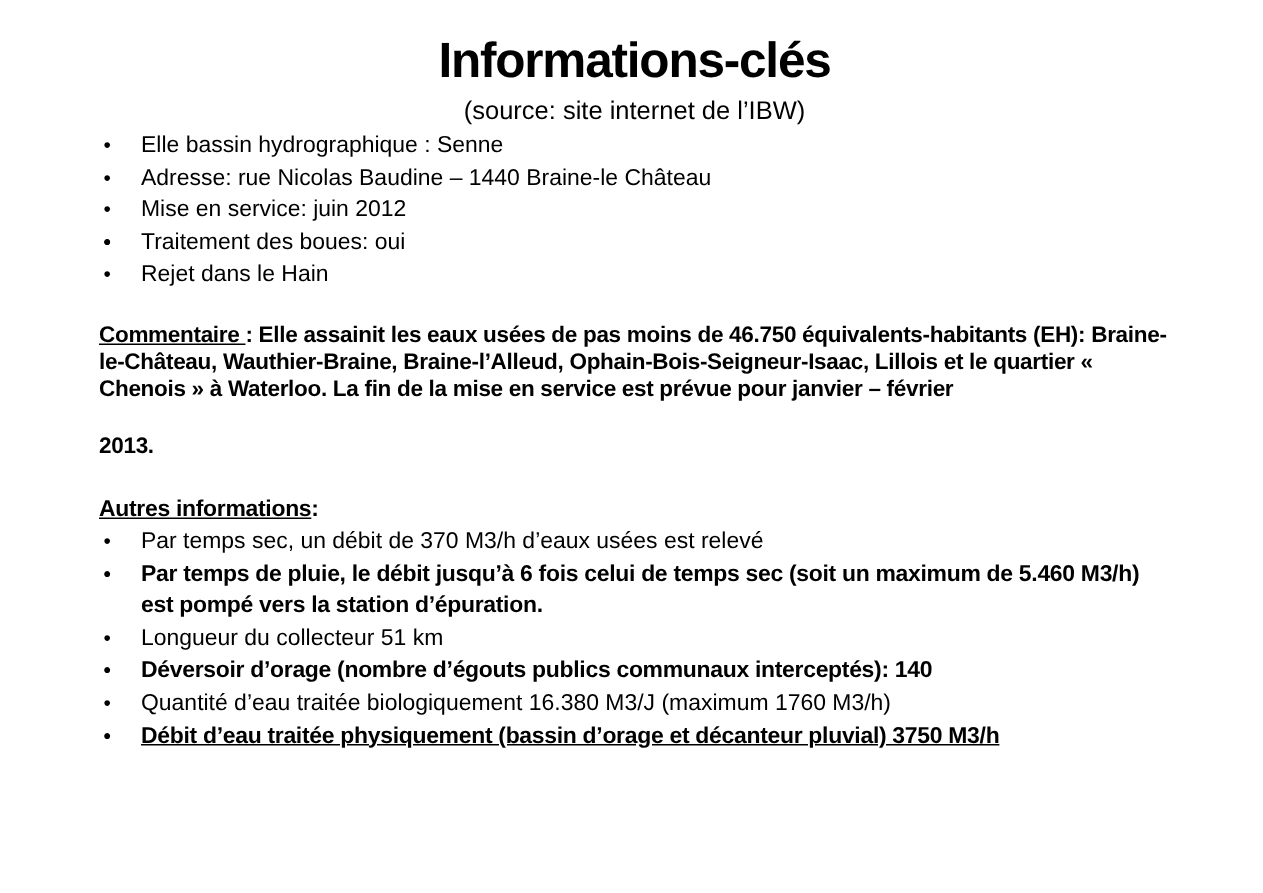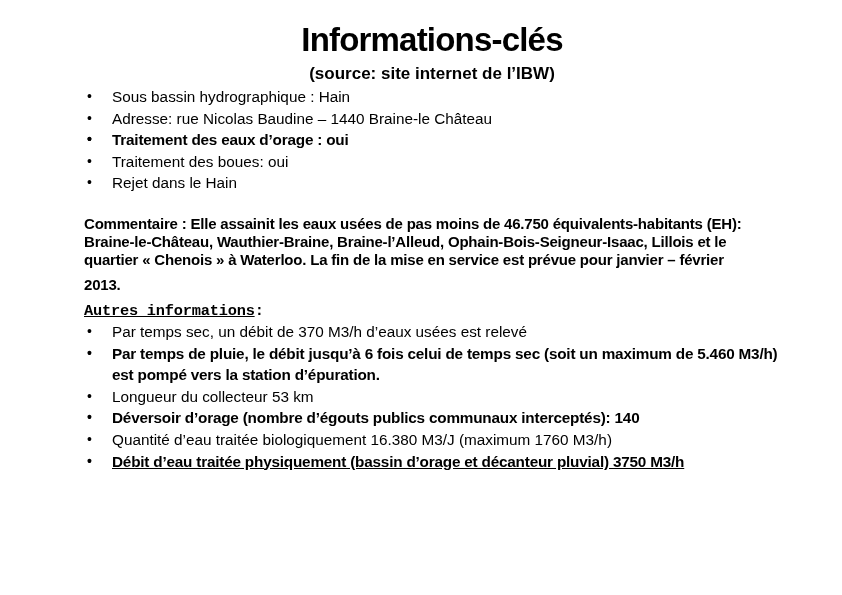--- a/index.html
+++ b/index.html
@@ -12,36 +12,36 @@
     height: 595px;
     overflow: hidden;
     color: #000000;
     font-family: "Liberation Sans", sans-serif;
     -webkit-font-smoothing: antialiased;
   }
   .slide {
     box-sizing: border-box;
     width: 842px;
     height: 595px;
-    padding: 20px 62px 0 84px;
+    padding: 20px 62px 0 66px;
   }
   .title {
     margin: 0;
     text-align: center;
     font-size: 33px;
     line-height: 40px;
     font-weight: bold;
     letter-spacing: -0.8px;
   }
   .subtitle {
     margin: 2px 0 0 0;
     text-align: center;
     font-size: 17px;
     line-height: 24px;
-    font-weight: bold;
+    font-weight: normal;
   }
   ul.bullets {
     list-style: none;
     margin: 0;
     padding: 0;
   }
   ul.bullets li {
     position: relative;
     padding-left: 28px;
     font-size: 15.3px;
@@ -62,63 +62,62 @@
     text-align: center;
   }
   .list-key-facts { margin-top: 25px; }
   .commentary {
     margin-top: 21px;
     font-weight: bold;
     font-size: 15px;
     line-height: 18px;
     letter-spacing: -0.2px;
   }
-  .commentary .u { }
+  .commentary .u { text-decoration: underline; }
   .commentary .tail {
-    margin-top: 7px;
+    margin-top: 20px;
   }
   .other-heading {
-    margin-top: 7px;
+    margin-top: 23px;
     font-weight: bold;
     font-size: 15.3px;
     line-height: 20px;
     letter-spacing: -0.2px;
-    font-family: Liberation Mono, monospace;
   }
   .other-heading .u { text-decoration: underline; }
   .list-other-info { margin-top: 3px; }
 </style>
 </head>
 <body style="background: rgb(255, 255, 255); color: rgb(0, 0, 0);">
 
 <div class="slide">
 
   <h1 class="title">Informations-clés</h1>
   <div class="subtitle">(source: site internet de l’IBW)</div>
 
   <ul class="bullets list-key-facts" id="key-facts-list">
-      <li class=""><span class="marker">•</span><span class="txt">Sous bassin hydrographique : Hain</span></li>
+      <li class=""><span class="marker">•</span><span class="txt">Elle bassin hydrographique : Senne</span></li>
       <li class=""><span class="marker">•</span><span class="txt">Adresse: rue Nicolas Baudine – 1440 Braine-le Château</span></li>
-      <li class=""><span class="marker">•</span></li>
-      <li class="bold "><span class="marker">•</span><span class="txt">Traitement des eaux d’orage : oui</span></li>
+      <li class=""><span class="marker">•</span><span class="txt">Mise en service: juin 2012</span></li>
+      <li class="bold "><span class="marker">•</span></li>
       <li class=""><span class="marker">•</span><span class="txt">Traitement des boues: oui</span></li>
       <li class=""><span class="marker">•</span><span class="txt">Rejet dans le Hain</span></li>
     </ul>
 
   <div class="commentary">
     <span class="u">Commentaire </span><span>: </span><span>Elle assainit les eaux usées de pas moins de 46.750 équivalents-habitants (EH): Braine-le-Château, Wauthier-Braine, Braine-l’Alleud, Ophain-Bois-Seigneur-Isaac, Lillois et le quartier « Chenois » à Waterloo. La fin de la mise en service est prévue pour janvier – février</span>
     <div class="tail">2013.</div>
   </div>
 
   <div class="other-heading">
     <span class="u">Autres informations</span><span>:</span>
   </div>
 
   <ul class="bullets list-other-info" id="other-info-list">
       <li class=""><span class="marker">•</span><span class="txt">Par temps sec, un débit de 370 M3/h d’eaux usées est relevé</span></li>
       <li class="bold "><span class="marker">•</span><span class="txt">Par temps de pluie, le débit jusqu’à 6 fois celui de temps sec (soit un maximum de 5.460 M3/h) est pompé vers la station d’épuration.</span></li>
-      <li class=""><span class="marker">•</span><span class="txt">Longueur du collecteur 53 km</span></li>
+      <li class=""><span class="marker">•</span><span class="txt">Longueur du collecteur 51 km</span></li>
       <li class="bold "><span class="marker">•</span><span class="txt">Déversoir d’orage (nombre d’égouts publics communaux interceptés): 140</span></li>
       <li class=""><span class="marker">•</span><span class="txt">Quantité d’eau traitée biologiquement 16.380 M3/J (maximum 1760 M3/h)</span></li>
       <li class="bold underline"><span class="marker">•</span><span class="txt">Débit d’eau traitée physiquement (bassin d’orage et décanteur pluvial) 3750 M3/h</span></li>
     </ul>
 
 </div>
 
 </body></html>

